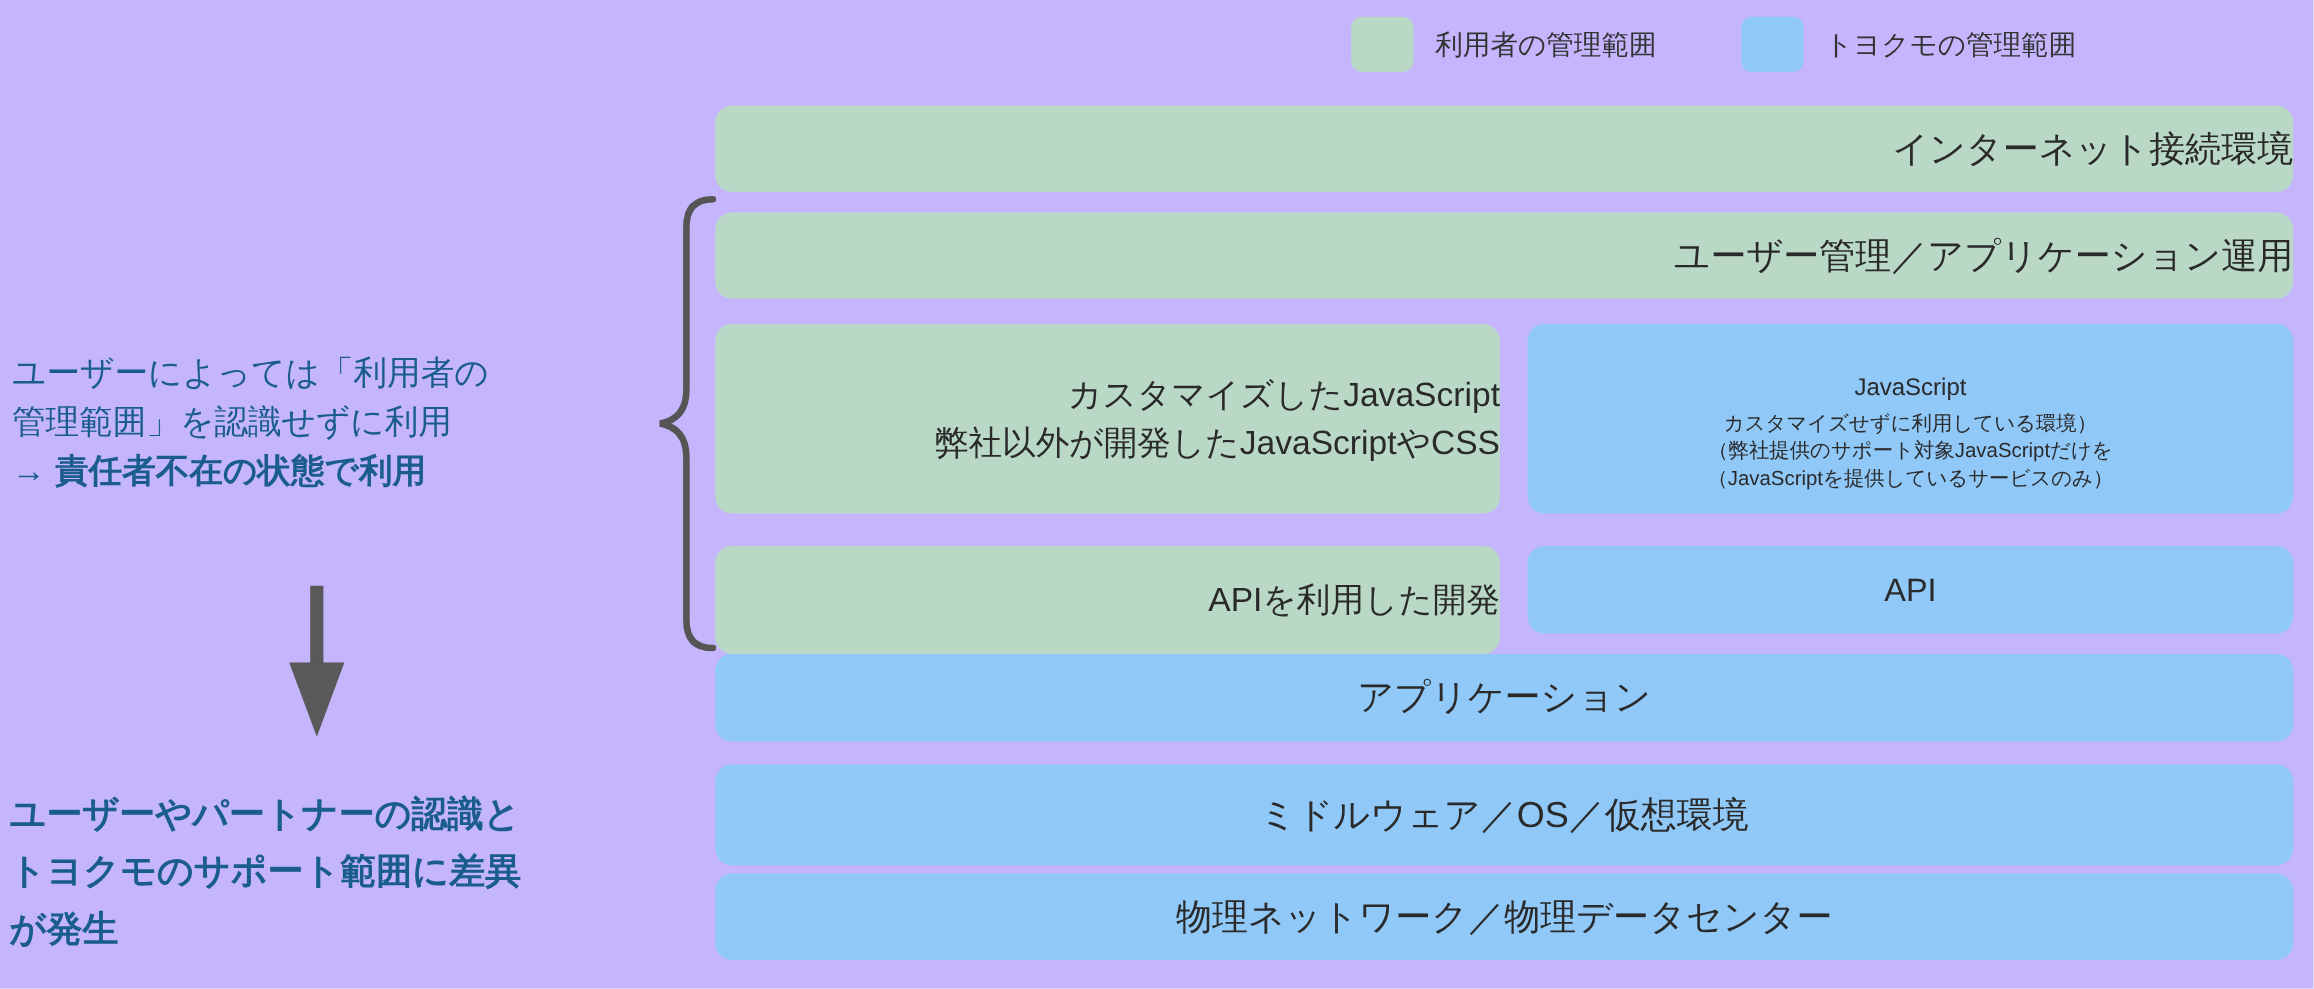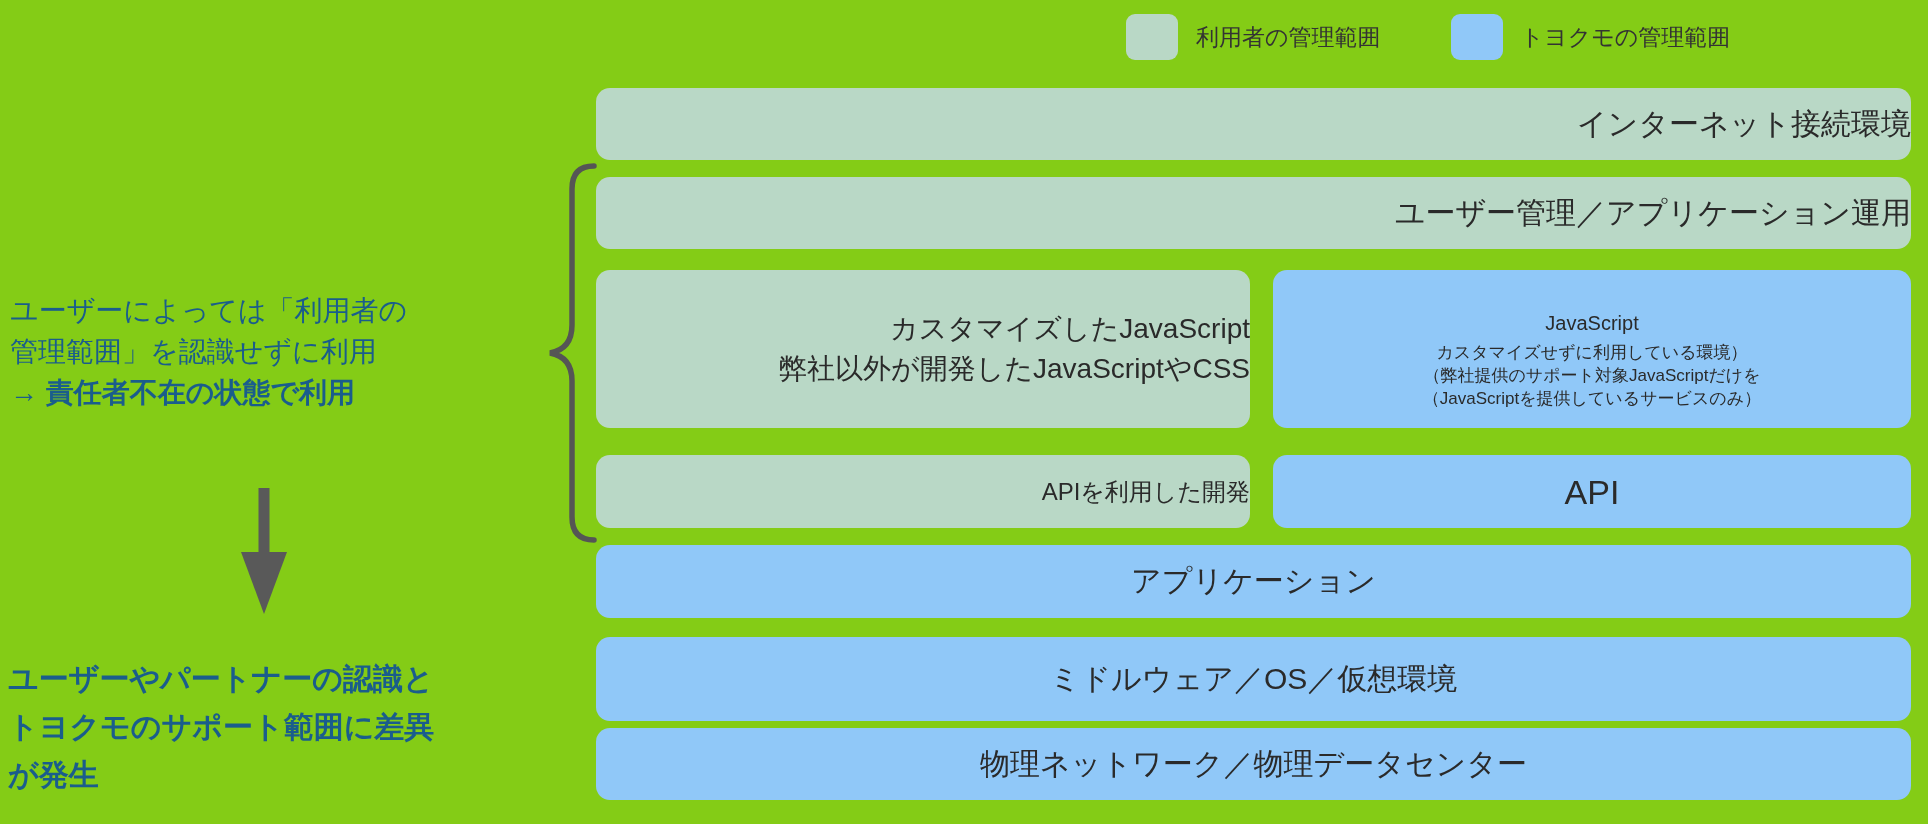--- a/index.html
+++ b/index.html
@@ -1,30 +1,30 @@
 <!DOCTYPE html>
 <html><head>
 <meta charset="utf-8">
 <style>
   html,body{margin:0;padding:0;background:#ffffff;}
   .canvas{
-    position:relative;width:1928px;height:824px;background:#84cc16;
+    position:relative;width:1928px;height:824px;background:#c4b5fd;
     font-family:"Liberation Sans","DejaVu Sans",sans-serif;color:#2a2a2a;overflow:hidden;
   }
   .block{
     position:absolute;display:flex;flex-direction:column;align-items:center;justify-content:center;
     border-radius:14px;text-align:center;
   }
   .green{background:#b9d8c6;align-items:flex-end;}
   .blue{background:#90c8f8;}
   .bar-label{font-size:30px;}
   .two-line{font-size:28px;line-height:40px;}
   .js-title{font-size:20px;line-height:36px;margin-top:16px;}
   .js-note{font-size:17px;line-height:23px;}
-  .api-title{font-size:34px;line-height:32px;}
+  .api-title{font-size:27px;line-height:32px;}
   .api-note{font-size:19px;line-height:26px;}
   .legend{position:absolute;left:1126px;top:14px;display:flex;align-items:center;gap:70px;}
   .legend-item{display:flex;align-items:center;gap:18px;}
   .swatch{width:52px;height:46px;border-radius:9px;}
   .legend-label{font-size:23px;color:#333;}
   .ann-top{position:absolute;left:10px;top:290px;font-size:28px;line-height:41px;color:#1a5d8c;}
   .ann-top .bold-line{font-weight:bold;}
   .ann-bottom{position:absolute;left:8px;top:628px;font-size:30px;line-height:48px;font-weight:bold;color:#1a5d8c;margin-top:27px;}
   .brace{position:absolute;left:538px;top:163px;}
   .down-arrow{position:absolute;left:234px;top:488px;}
@@ -58,21 +58,21 @@
     <span>弊社以外が開発したJavaScriptやCSS</span>
   </div>
 
   <div class="block blue" style="left:1273px;top:270px;width:638px;height:158px;">
     <span class="js-title">JavaScript</span>
     <span class="js-note">カスタマイズせずに利用している環境）</span>
     <span class="js-note">（弊社提供のサポート対象JavaScriptだけを</span>
     <span class="js-note">（JavaScriptを提供しているサービスのみ）</span>
   </div>
 
-  <div class="block green bar-label" style="left:596px;top:455px;width:654px;height:73px;font-size:24px;">
+  <div class="block green bar-label" style="left:596px;top:455px;width:654px;height:90px;font-size:28px;">
     <span>APIを利用した開発</span>
   </div>
 
   <div class="block blue" style="left:1273px;top:455px;width:638px;height:73px;">
     <span class="api-title">API</span>
   </div>
 
   <div class="block blue bar-label" style="left:596px;top:545px;width:1315px;height:73px;">
     <span>アプリケーション</span>
   </div>

